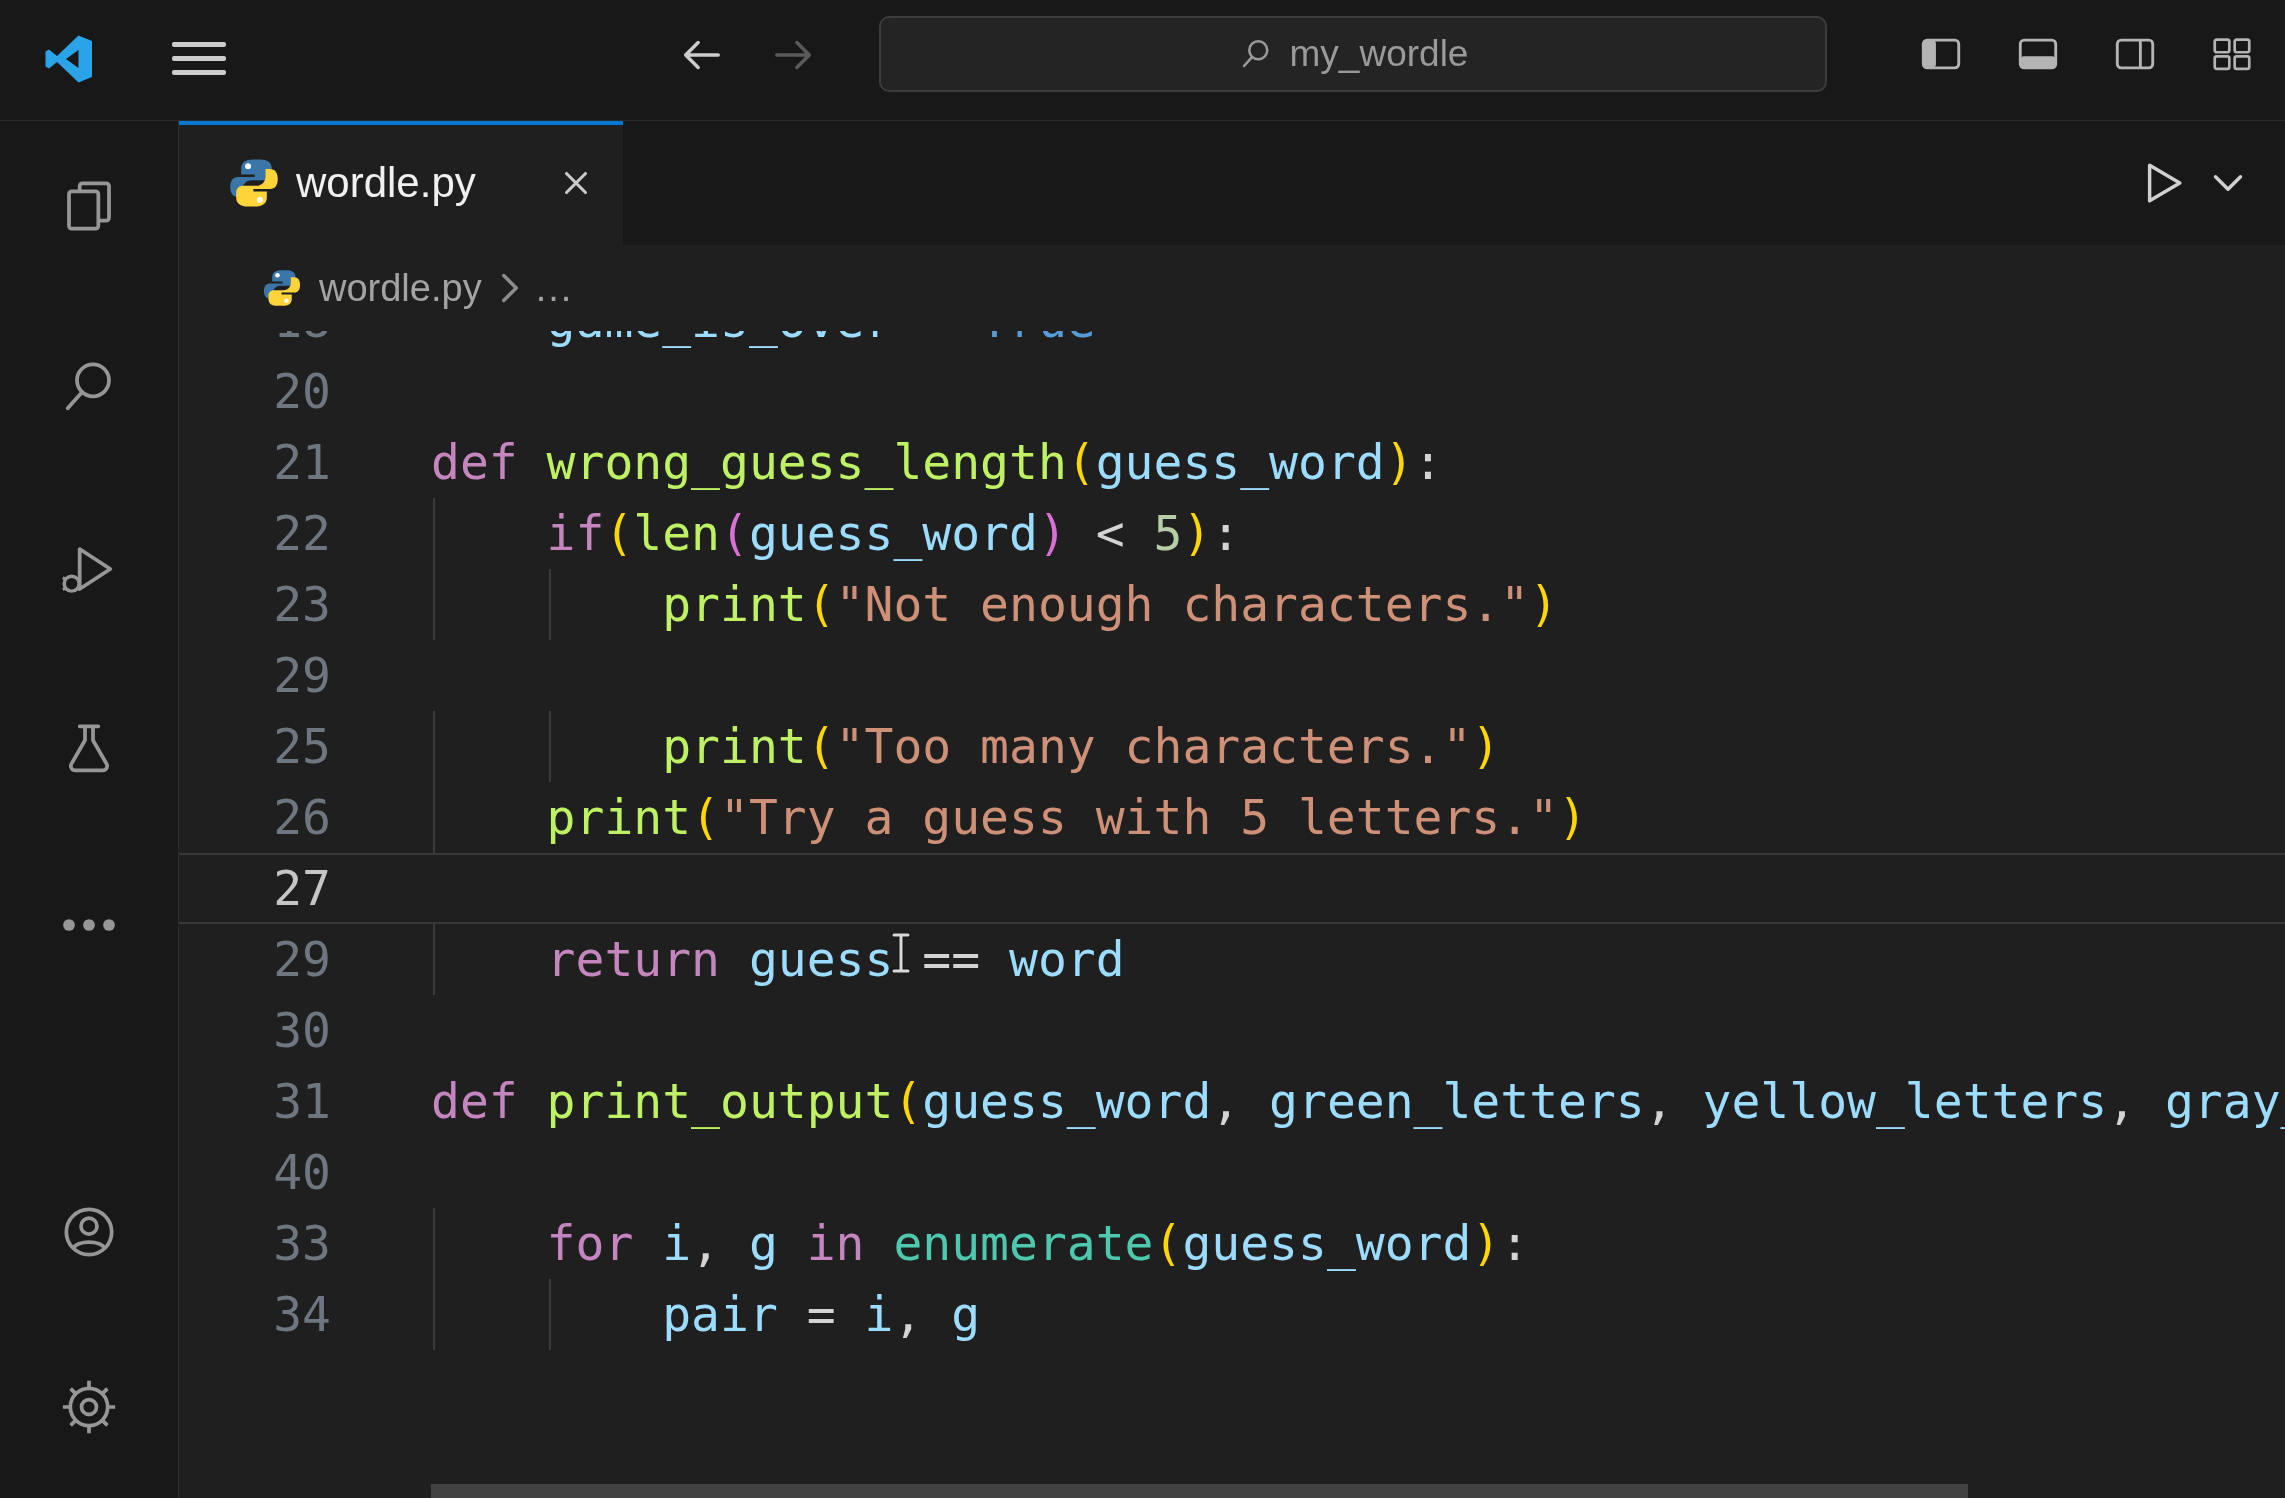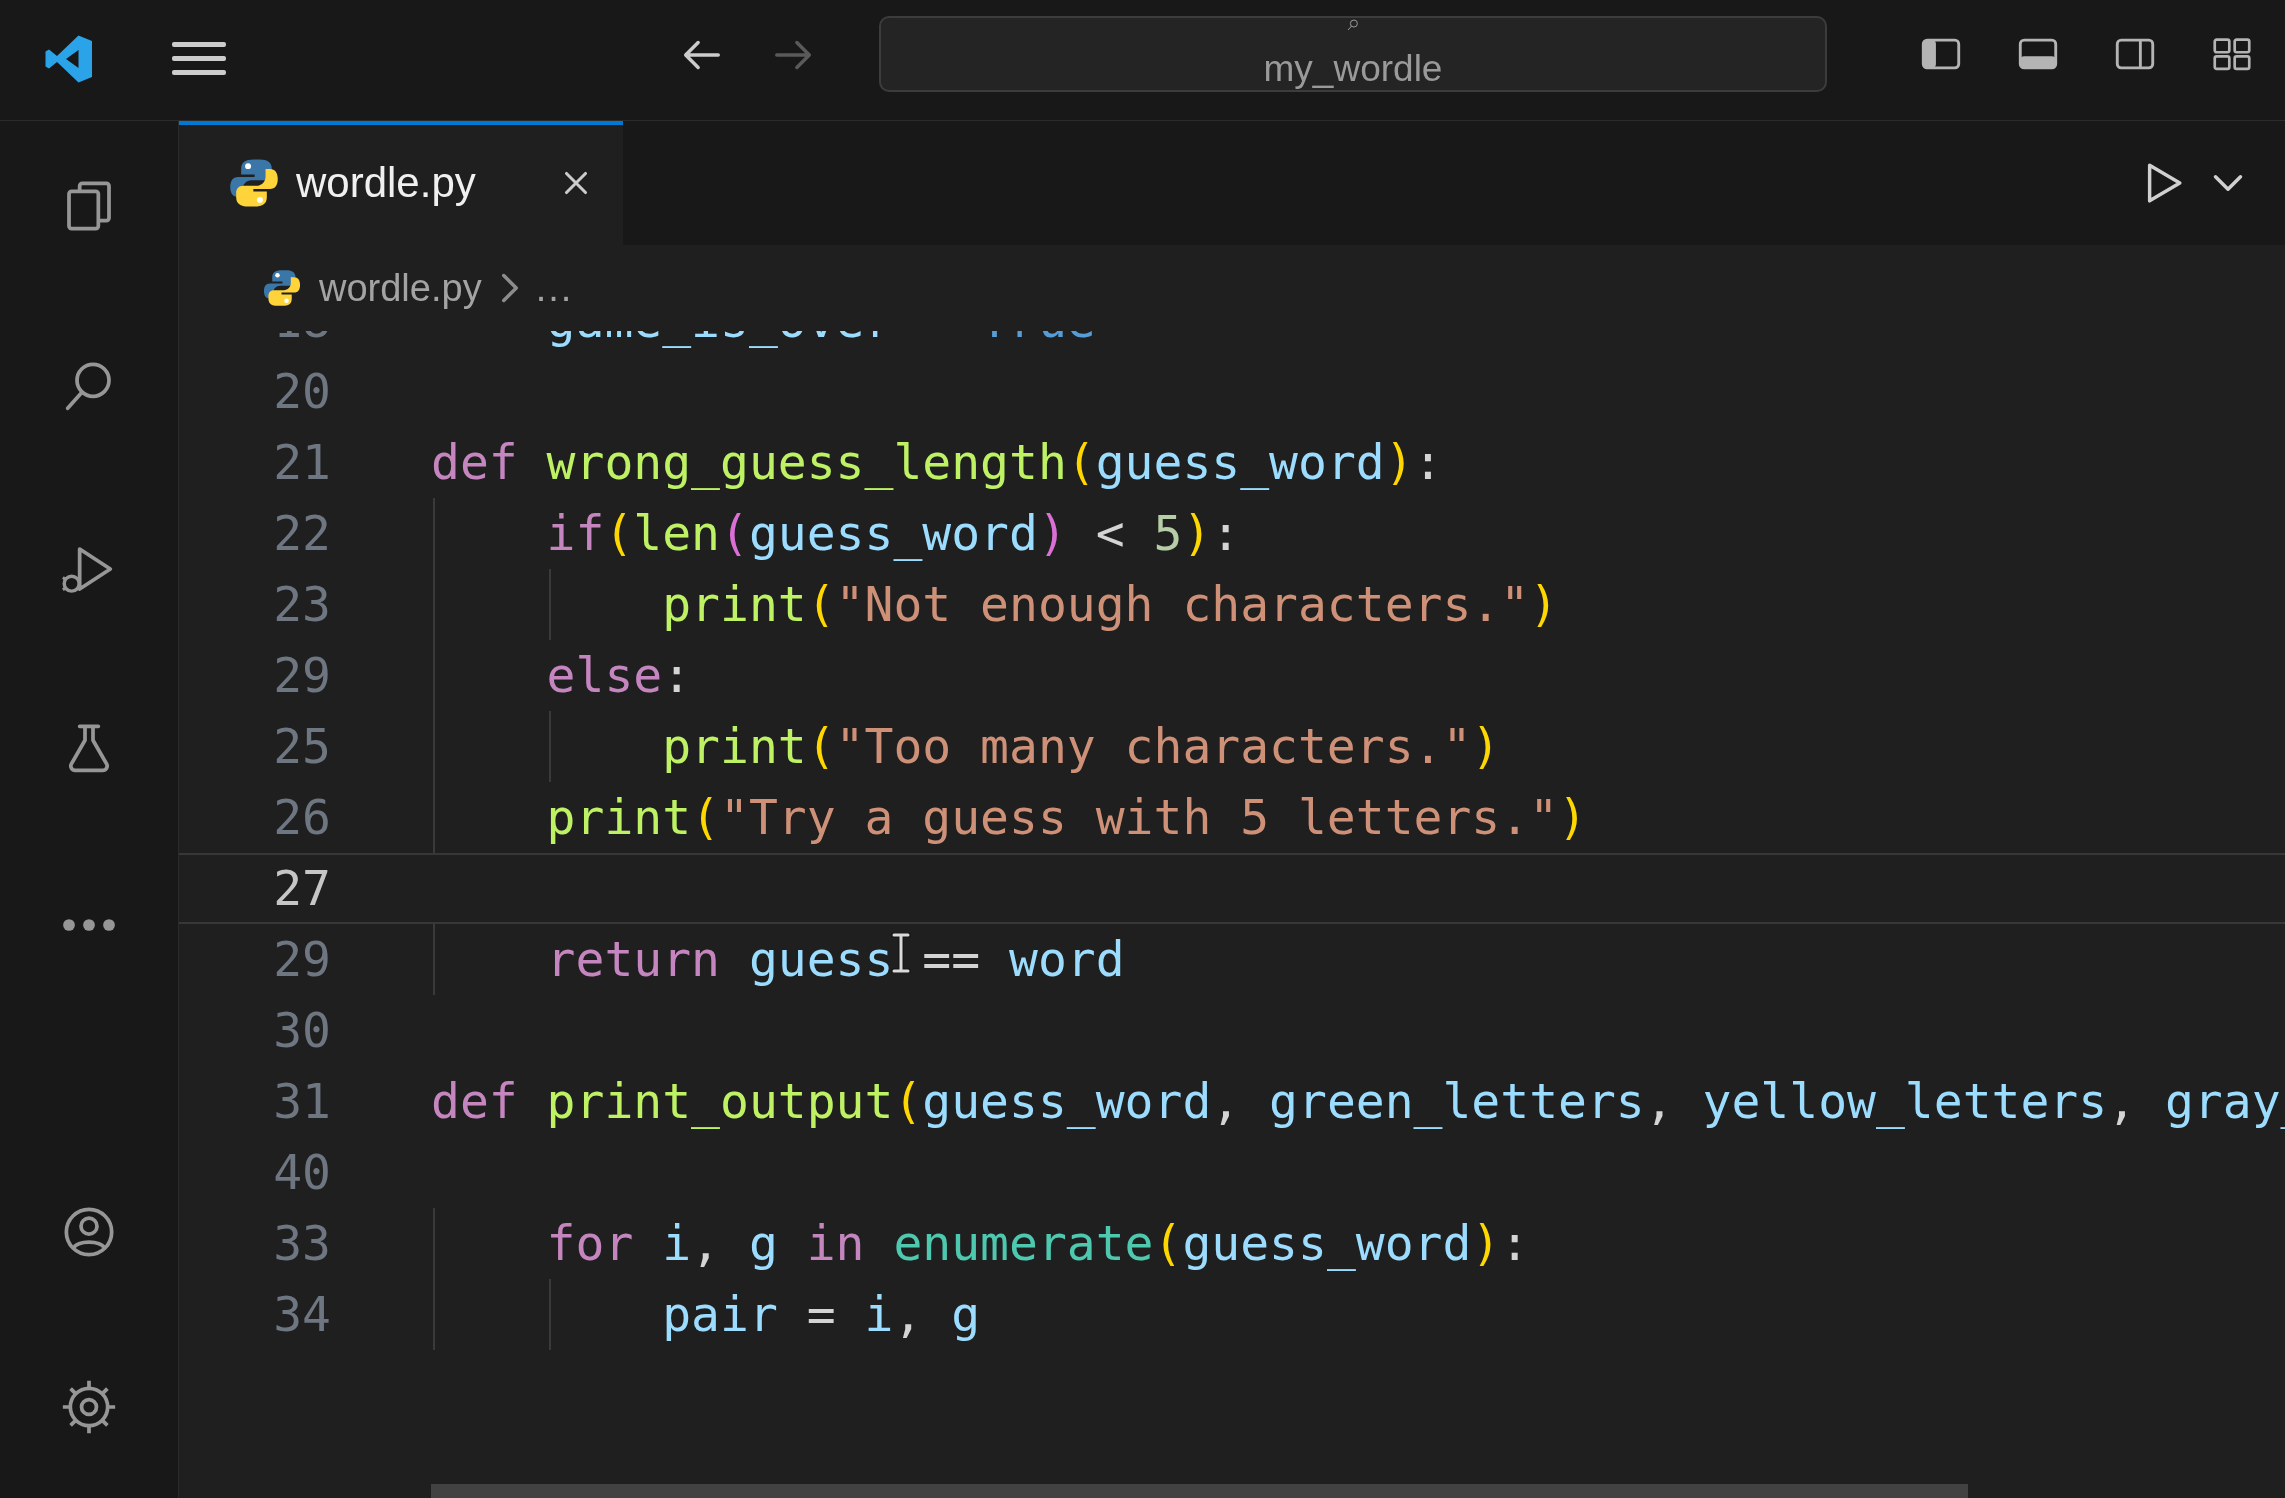--- a/index.html
+++ b/index.html
@@ -17,21 +17,21 @@
   .vscode-logo{position:absolute;left:44px;top:34px;width:50px;height:50px;}
   .hamburger{position:absolute;left:172px;top:42px;width:54px;height:36px;cursor:pointer;}
   .hamburger span{display:block;height:5px;border-radius:2px;background:#cccccc;margin-bottom:9px;}
   .nav-arrow{position:absolute;top:32px;width:46px;height:46px;}
   .nav-back{left:678px;}
   .nav-fwd{left:771px;}
   .cmd-center{
     position:absolute;left:879px;top:16px;width:948px;height:76px;
     background:#242424;border:2px solid #3c3c3c;border-radius:10px;
     display:flex;align-items:center;justify-content:center;gap:16px;
-    box-sizing:border-box;cursor:pointer;flex-direction:column;
+    box-sizing:border-box;cursor:pointer;
   }
   .cmd-text{font-size:37px;color:#9a9a9a;}
   .layout-icons{position:absolute;right:30px;top:31px;display:flex;gap:51px;}
   .layout-icons svg{width:46px;height:46px;cursor:pointer;}
   
   .activitybar{
     position:absolute;top:121px;left:0;width:178px;bottom:0;
     background:#181818;border-right:1px solid #2b2b2b;z-index:4;
   }
   .ab-item{position:absolute;left:57px;width:64px;height:64px;cursor:pointer;}
@@ -220,21 +220,21 @@
     <span class="bc-more">...</span>
   </div>
 
   <div class="code-viewport">
     <div class="code-lines">
         <div class="code-row"><div class="ln">18</div><div class="code"><span class="tk-pun">    </span><span class="tk-var">game_is_over</span><span class="tk-pun"> = </span><span class="tk-cons">True</span></div></div>
         <div class="code-row"><div class="ln">20</div><div class="code"></div></div>
         <div class="code-row"><div class="ln">21</div><div class="code"><span class="tk-kw">def</span><span class="tk-pun"> </span><span class="tk-fn">wrong_guess_length</span><span class="tk-b1">(</span><span class="tk-var">guess_word</span><span class="tk-b1">)</span><span class="tk-pun">:</span></div></div>
         <div class="code-row"><div class="ln">22</div><div class="code"><span class="guide" style="left: calc(0ch + 2px);"></span><span class="tk-pun">    </span><span class="tk-kw">if</span><span class="tk-b1">(</span><span class="tk-fn">len</span><span class="tk-b2">(</span><span class="tk-var">guess_word</span><span class="tk-b2">)</span><span class="tk-pun"> &lt; </span><span class="tk-num">5</span><span class="tk-b1">)</span><span class="tk-pun">:</span></div></div>
         <div class="code-row"><div class="ln">23</div><div class="code"><span class="guide" style="left: calc(0ch + 2px);"></span><span class="guide" style="left: calc(4ch + 2px);"></span><span class="tk-pun">        </span><span class="tk-fn">print</span><span class="tk-b1">(</span><span class="tk-str">"Not enough characters."</span><span class="tk-b1">)</span></div></div>
-        <div class="code-row"><div class="ln">29</div><div class="code"><span class="guide" style="left: calc(0ch + 2px);"></span><span class="tk-pun">    </span><span class="tk-kw">else</span><span class="tk-pun">:</span></div></div>
+        <div class="code-row"><div class="ln">29</div></div>
         <div class="code-row"><div class="ln">25</div><div class="code"><span class="guide" style="left: calc(0ch + 2px);"></span><span class="guide" style="left: calc(4ch + 2px);"></span><span class="tk-pun">        </span><span class="tk-fn">print</span><span class="tk-b1">(</span><span class="tk-str">"Too many characters."</span><span class="tk-b1">)</span></div></div>
         <div class="code-row"><div class="ln">26</div><div class="code"><span class="guide" style="left: calc(0ch + 2px);"></span><span class="tk-pun">    </span><span class="tk-fn">print</span><span class="tk-b1">(</span><span class="tk-str">"Try a guess with 5 letters."</span><span class="tk-b1">)</span></div></div>
         <div class="code-row current"><div class="ln">27</div><div class="code"></div></div>
         <div class="code-row"><div class="ln">29</div><div class="code"><span class="guide" style="left: calc(0ch + 2px);"></span><span class="tk-pun">    </span><span class="tk-kw">return</span><span class="tk-pun"> </span><span class="tk-var">guess</span><span class="tk-pun"> == </span><span class="tk-var">word</span></div></div>
         <div class="code-row"><div class="ln">30</div><div class="code"></div></div>
         <div class="code-row"><div class="ln">31</div><div class="code"><span class="tk-kw">def</span><span class="tk-pun"> </span><span class="tk-fn">print_output</span><span class="tk-b1">(</span><span class="tk-var">guess_word</span><span class="tk-pun">, </span><span class="tk-var">green_letters</span><span class="tk-pun">, </span><span class="tk-var">yellow_letters</span><span class="tk-pun">, </span><span class="tk-var">gray_letters</span></div></div>
         <div class="code-row"><div class="ln">40</div></div>
         <div class="code-row"><div class="ln">33</div><div class="code"><span class="guide" style="left: calc(0ch + 2px);"></span><span class="tk-pun">    </span><span class="tk-kw">for</span><span class="tk-pun"> </span><span class="tk-var">i</span><span class="tk-pun">, </span><span class="tk-var">g</span><span class="tk-pun"> </span><span class="tk-kw">in</span><span class="tk-pun"> </span><span class="tk-teal">enumerate</span><span class="tk-b1">(</span><span class="tk-var">guess_word</span><span class="tk-b1">)</span><span class="tk-pun">:</span></div></div>
         <div class="code-row"><div class="ln">34</div><div class="code"><span class="guide" style="left: calc(0ch + 2px);"></span><span class="guide" style="left: calc(4ch + 2px);"></span><span class="tk-pun">        </span><span class="tk-var">pair</span><span class="tk-pun"> = </span><span class="tk-var">i</span><span class="tk-pun">, </span><span class="tk-var">g</span></div></div>
       </div>

